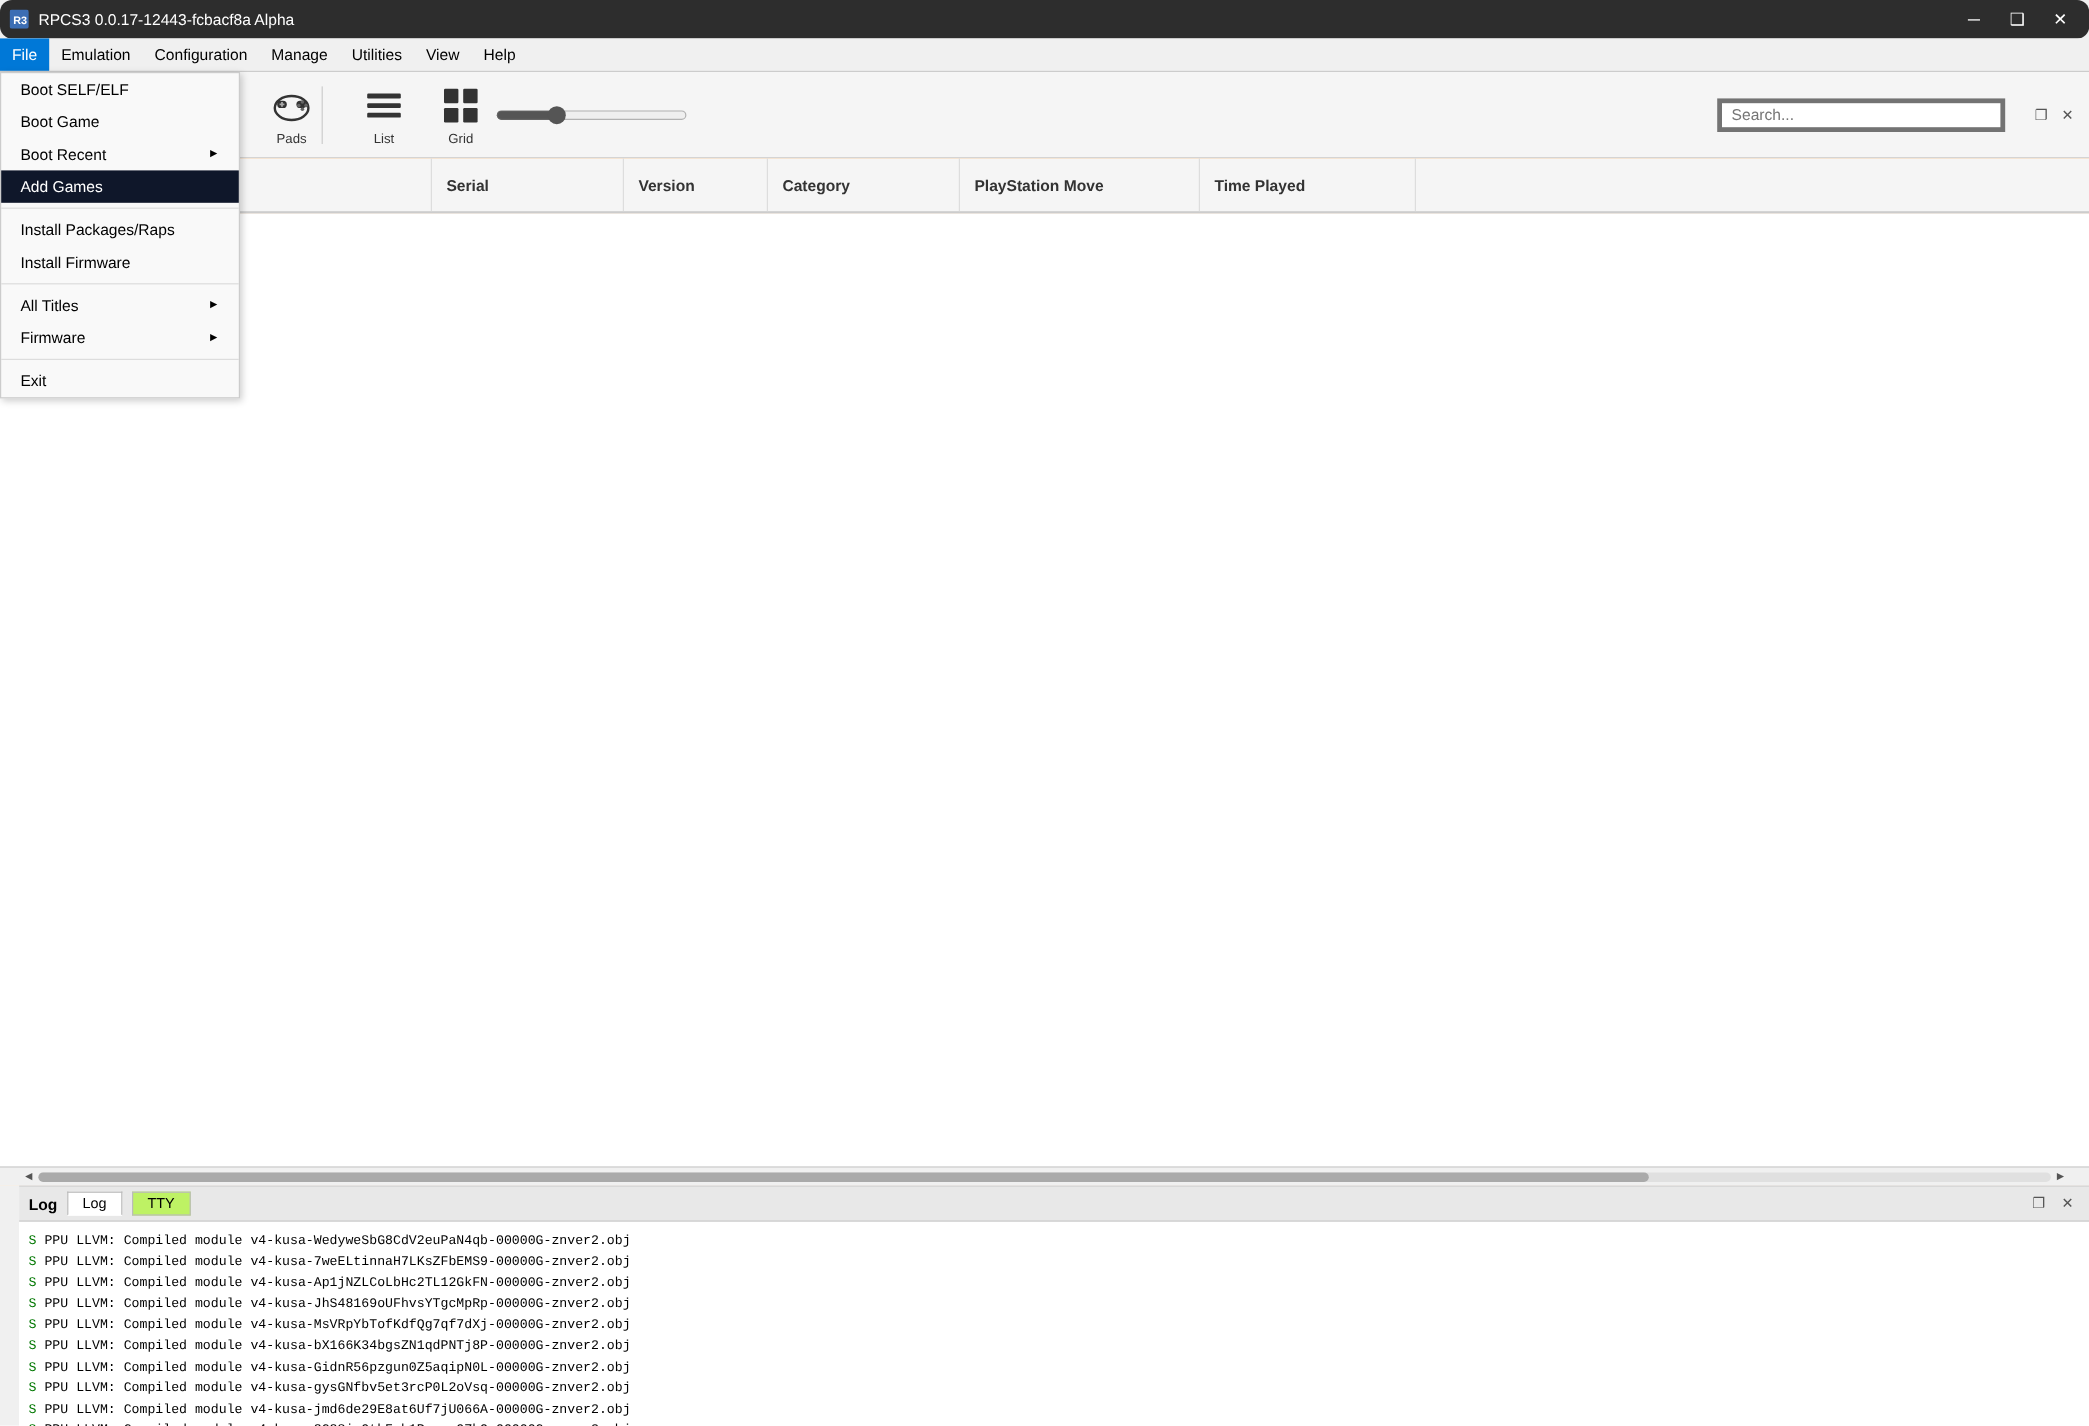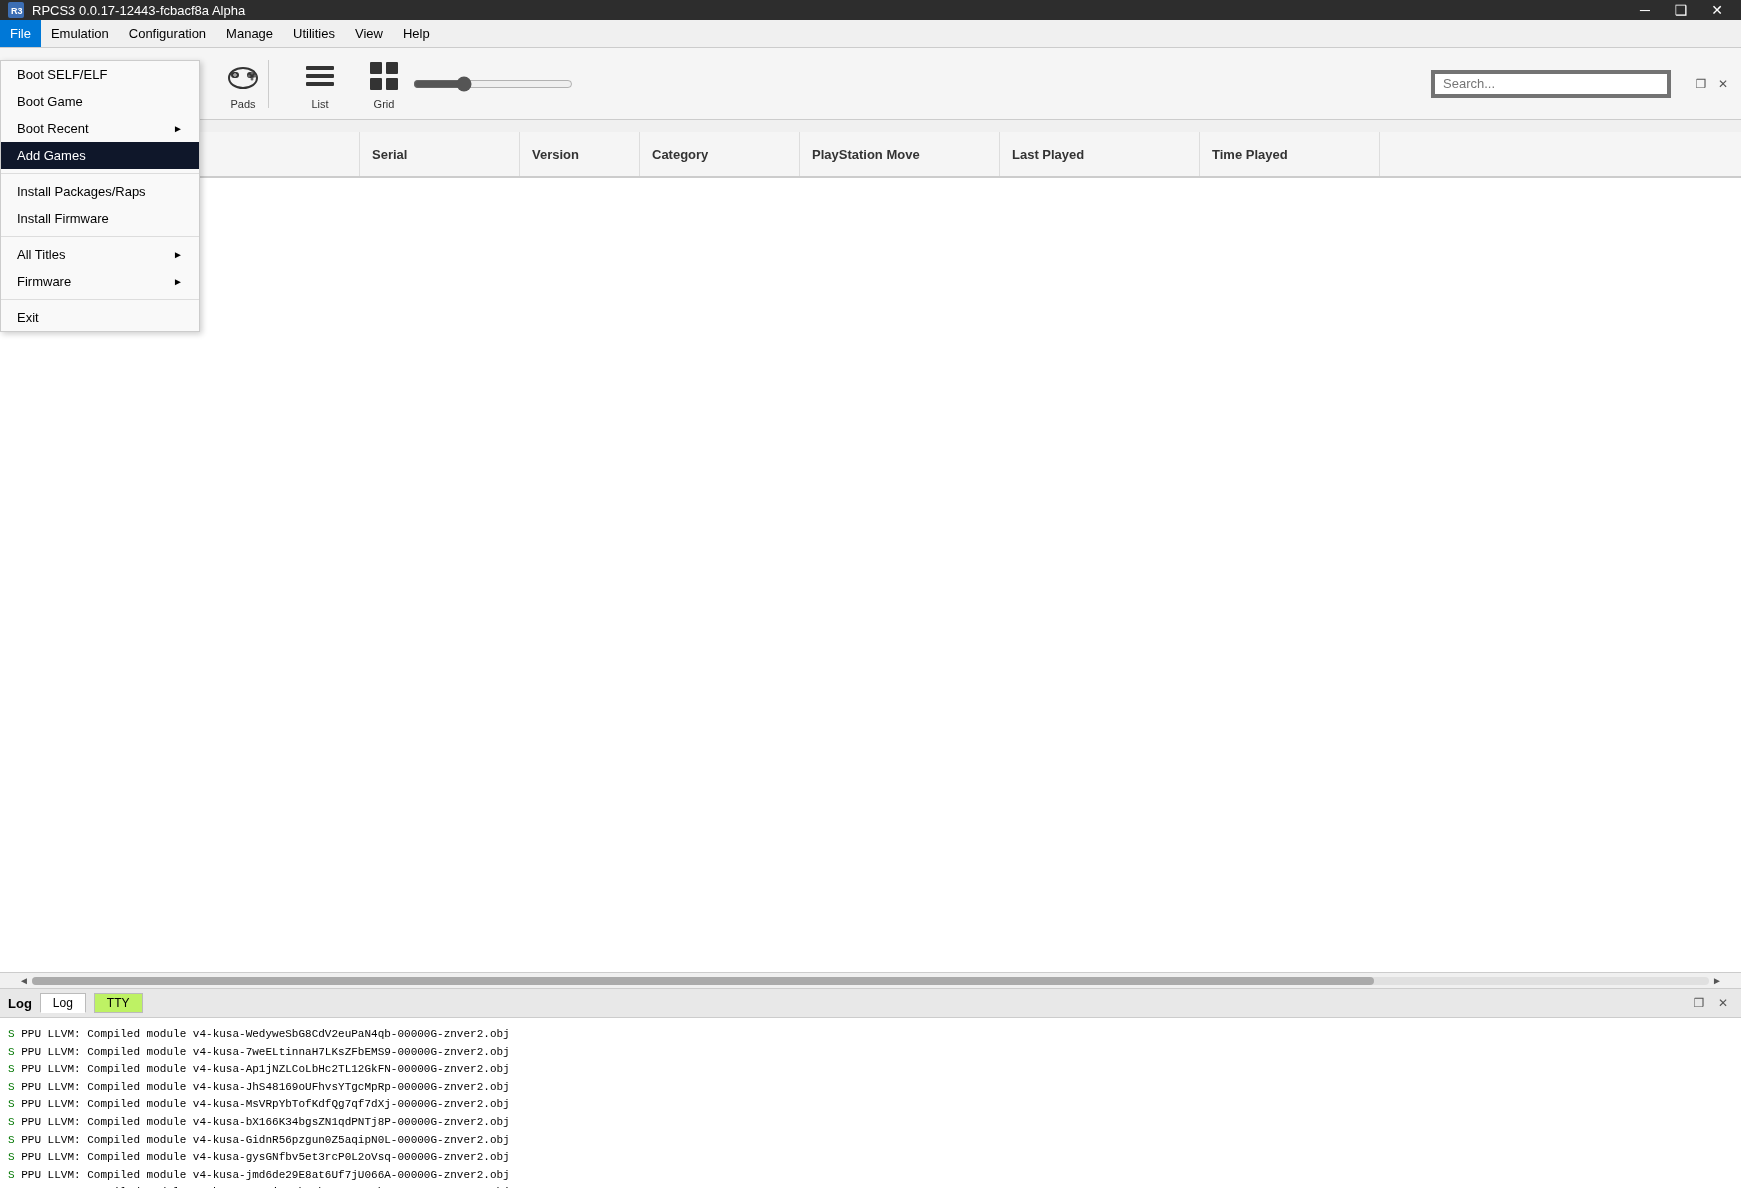--- a/index.html
+++ b/index.html
@@ -10,25 +10,26 @@
       width: 1741px;
       height: 1188px;
       overflow: hidden;
       user-select: none;
     }
 
     
     #title-bar {
       background: #2d2d2d;
       color: #fff;
-      height: 20px;
+      height: 32px;
       display: flex;
       align-items: center;
       padding: 0 8px;
       justify-content: space-between;
+      border-radius: 10px;
     }
     #title-bar-left {
       display: flex;
       align-items: center;
       gap: 8px;
     }
     #title-bar-controls {
       display: flex;
       gap: 4px;
     }
@@ -238,21 +239,21 @@
       justify-content: center;
       cursor: pointer;
       font-size: 10px;
       color: #555;
     }
 
     
     #log-panel {
       position: absolute;
       bottom: 0;
-      left: 0;
+      left: 16px;
       right: 0;
       height: 200px;
       background: #f5f5f5;
       border-top: 1px solid #ccc;
       display: flex;
       flex-direction: column;
     }
     #log-header {
       display: flex;
       align-items: center;
@@ -475,23 +476,20 @@
     </div>
     <div class="col-header col-version">
       <span>Version</span>
     </div>
     <div class="col-header col-category">
       <span>Category</span>
     </div>
     <div class="col-header col-psmove">
       <span>PlayStation Move</span>
     </div>
-    <div class="col-header col-lastplayed">
-      <span>Last Played</span>
-    </div>
     <div class="col-header col-timeplayed">
       <span>Time Played</span>
     </div>
   </div>
 
   <div id="table-body"></div>
 </div>
 
 <div id="h-scrollbar">
   <div class="scroll-arrow">◄</div>

